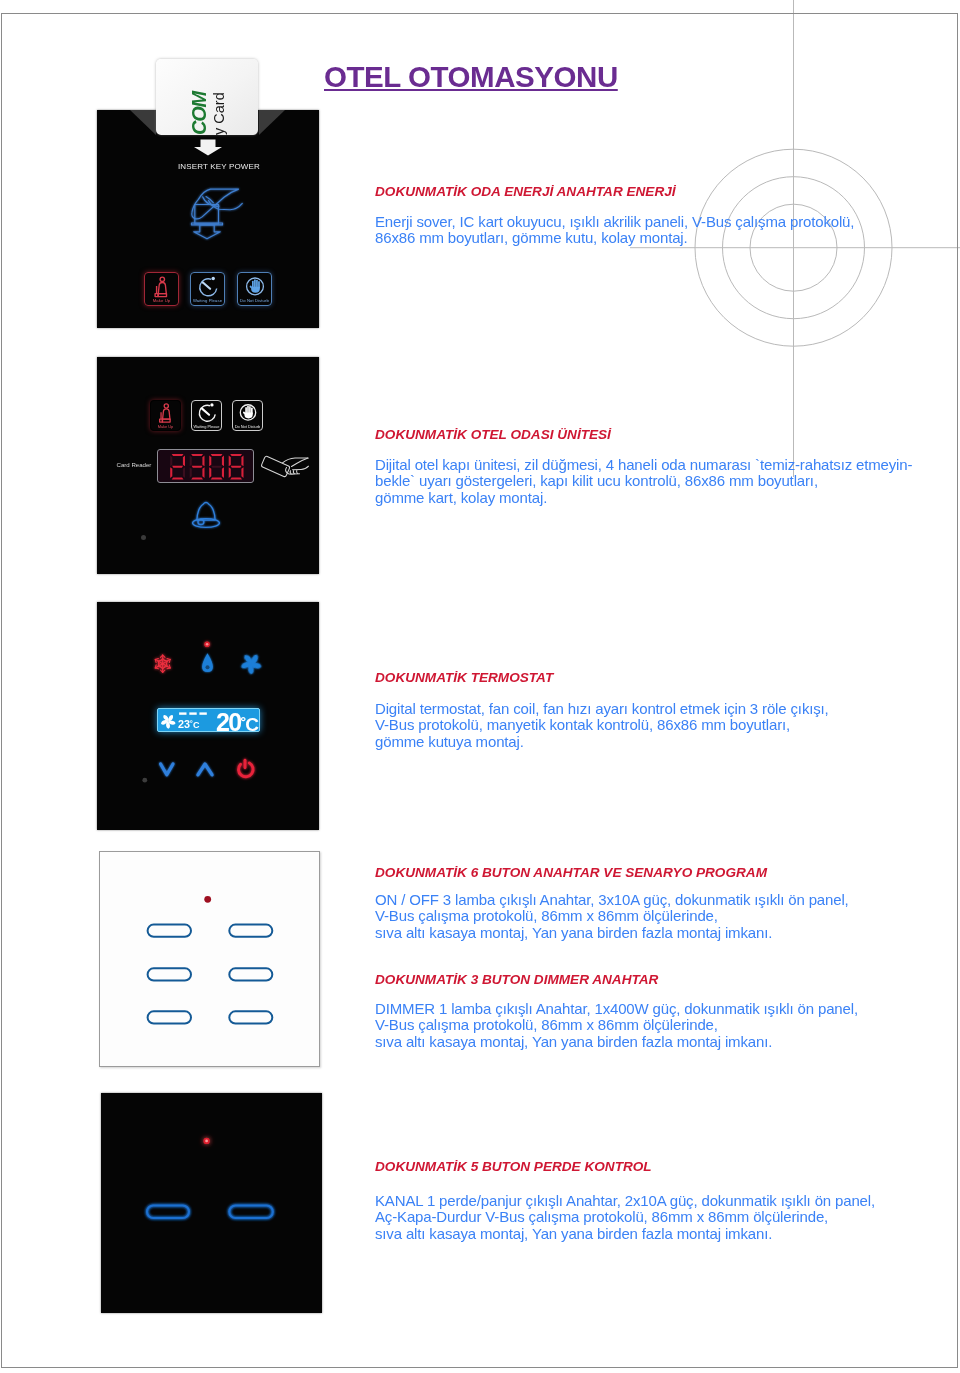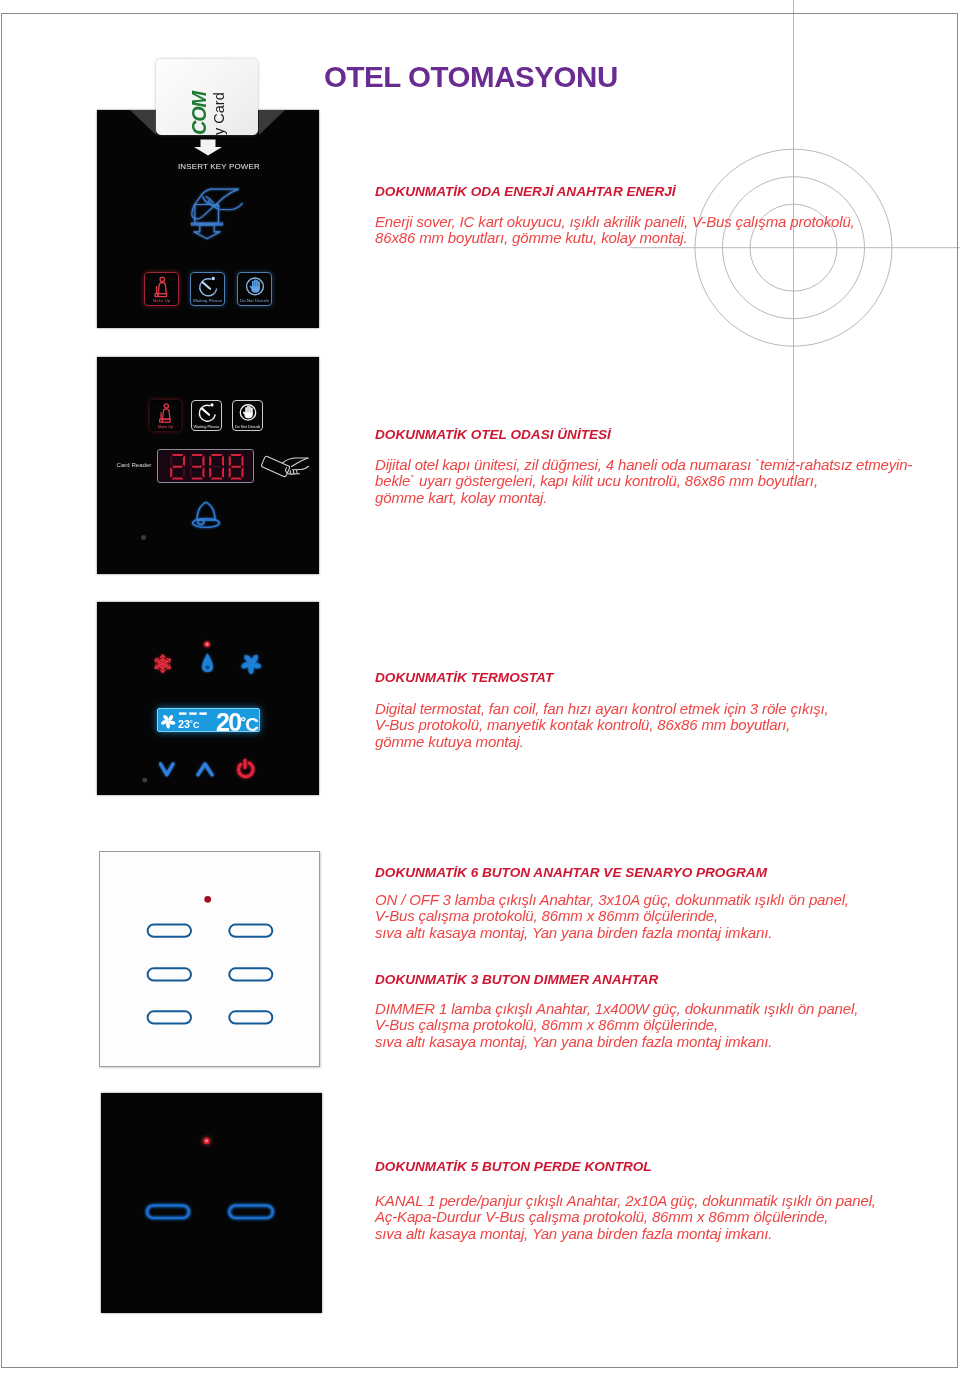--- a/index.html
+++ b/index.html
@@ -3,24 +3,24 @@
 <meta charset="utf-8">
 <title>Otel Otomasyonu</title>
 <style>
   html,body{margin:0;padding:0;}
   body{width:960px;height:1373px;background:#ffffff;overflow:hidden;
        font-family:"Liberation Sans",sans-serif;position:relative;}
   .page-frame{position:absolute;left:1px;top:13px;width:957px;height:1355px;
        border:1px solid #8a8a8a;box-sizing:border-box;}
   .bg-target{position:absolute;left:0;top:0;width:960px;height:1373px;pointer-events:none;}
   .title{position:absolute;left:324px;top:60px;font-size:29.5px;font-weight:bold;
-       color:#6a2c91;letter-spacing:-0.45px;}
+       color:#6a2c91;letter-spacing:-0.45px;text-decoration:underline;}
   .sec-head{position:absolute;font-style:italic;font-weight:bold;font-size:13.6px;
        color:#cf1733;white-space:nowrap;}
-  .sec-body{position:absolute;font-size:15.0px;color:#ef4444;line-height:16.3px;letter-spacing:-0.15px;font-style:italic;}
+  .sec-body{position:absolute;font-size:15.0px;color:#3b82f6;line-height:16.3px;letter-spacing:-0.15px;}
   .pagenum{position:absolute;left:28px;top:1394px;width:26px;height:25px;
        border:1.8px solid #55563f;border-radius:4px;background:#ebebe3;
        color:#737373;font-size:14px;text-align:center;line-height:21px;box-sizing:border-box;
        font-family:"Liberation Sans",sans-serif;}
   .panel{position:absolute;}
   .p-black{background:#050505;box-shadow:0 0 2px rgba(0,0,0,.5);}
   .p-white-panel{background:#fdfdfd;border:1.3px solid #9b9b9b;box-sizing:border-box;
       box-shadow:1px 1px 2px rgba(0,0,0,.18);}
   .keycard{position:absolute;background:linear-gradient(140deg,#fdfdfd 0%,#f4f4f4 55%,#e9e9e9 100%);
       border-radius:5px;box-shadow:0 0 3px rgba(120,120,120,.55);z-index:5;}
@@ -237,21 +237,21 @@
       <path d="M23,4.5 Q24.8,4.6 26.2,6.6 Q34,11.5 34.6,27.3
                L11.4,27.3 Q12,11.5 19.8,6.6 Q21.2,4.6 23,4.5 Z"></path>
       <ellipse cx="23" cy="31" rx="17.2" ry="5.6"></ellipse>
       <ellipse cx="16.5" cy="29.6" rx="3.8" ry="3.3"></ellipse>
     </g>
   </svg>
   <div style="position:absolute;left:44px;top:178px;width:5px;height:5px;border-radius:50%;
               background:#3a3a3a;"></div>
 </div>
 
-<div class="panel p-black" style="left:97px;top:602px;width:222px;height:193px;">
+<div class="panel p-black" style="left:97px;top:602px;width:222px;height:228px;">
   <svg width="222" height="218" viewBox="0 0 222 218">
     <defs>
       <filter id="glowRed3" x="-60%" y="-60%" width="220%" height="220%">
         <feGaussianBlur stdDeviation="1.4" result="b"></feGaussianBlur>
         <feMerge>
             <feMergeNode in="b"></feMergeNode>
             <feMergeNode in="SourceGraphic"></feMergeNode>
           </feMerge>
         </filter>
       <filter id="glowBlue3" x="-60%" y="-60%" width="220%" height="220%">

